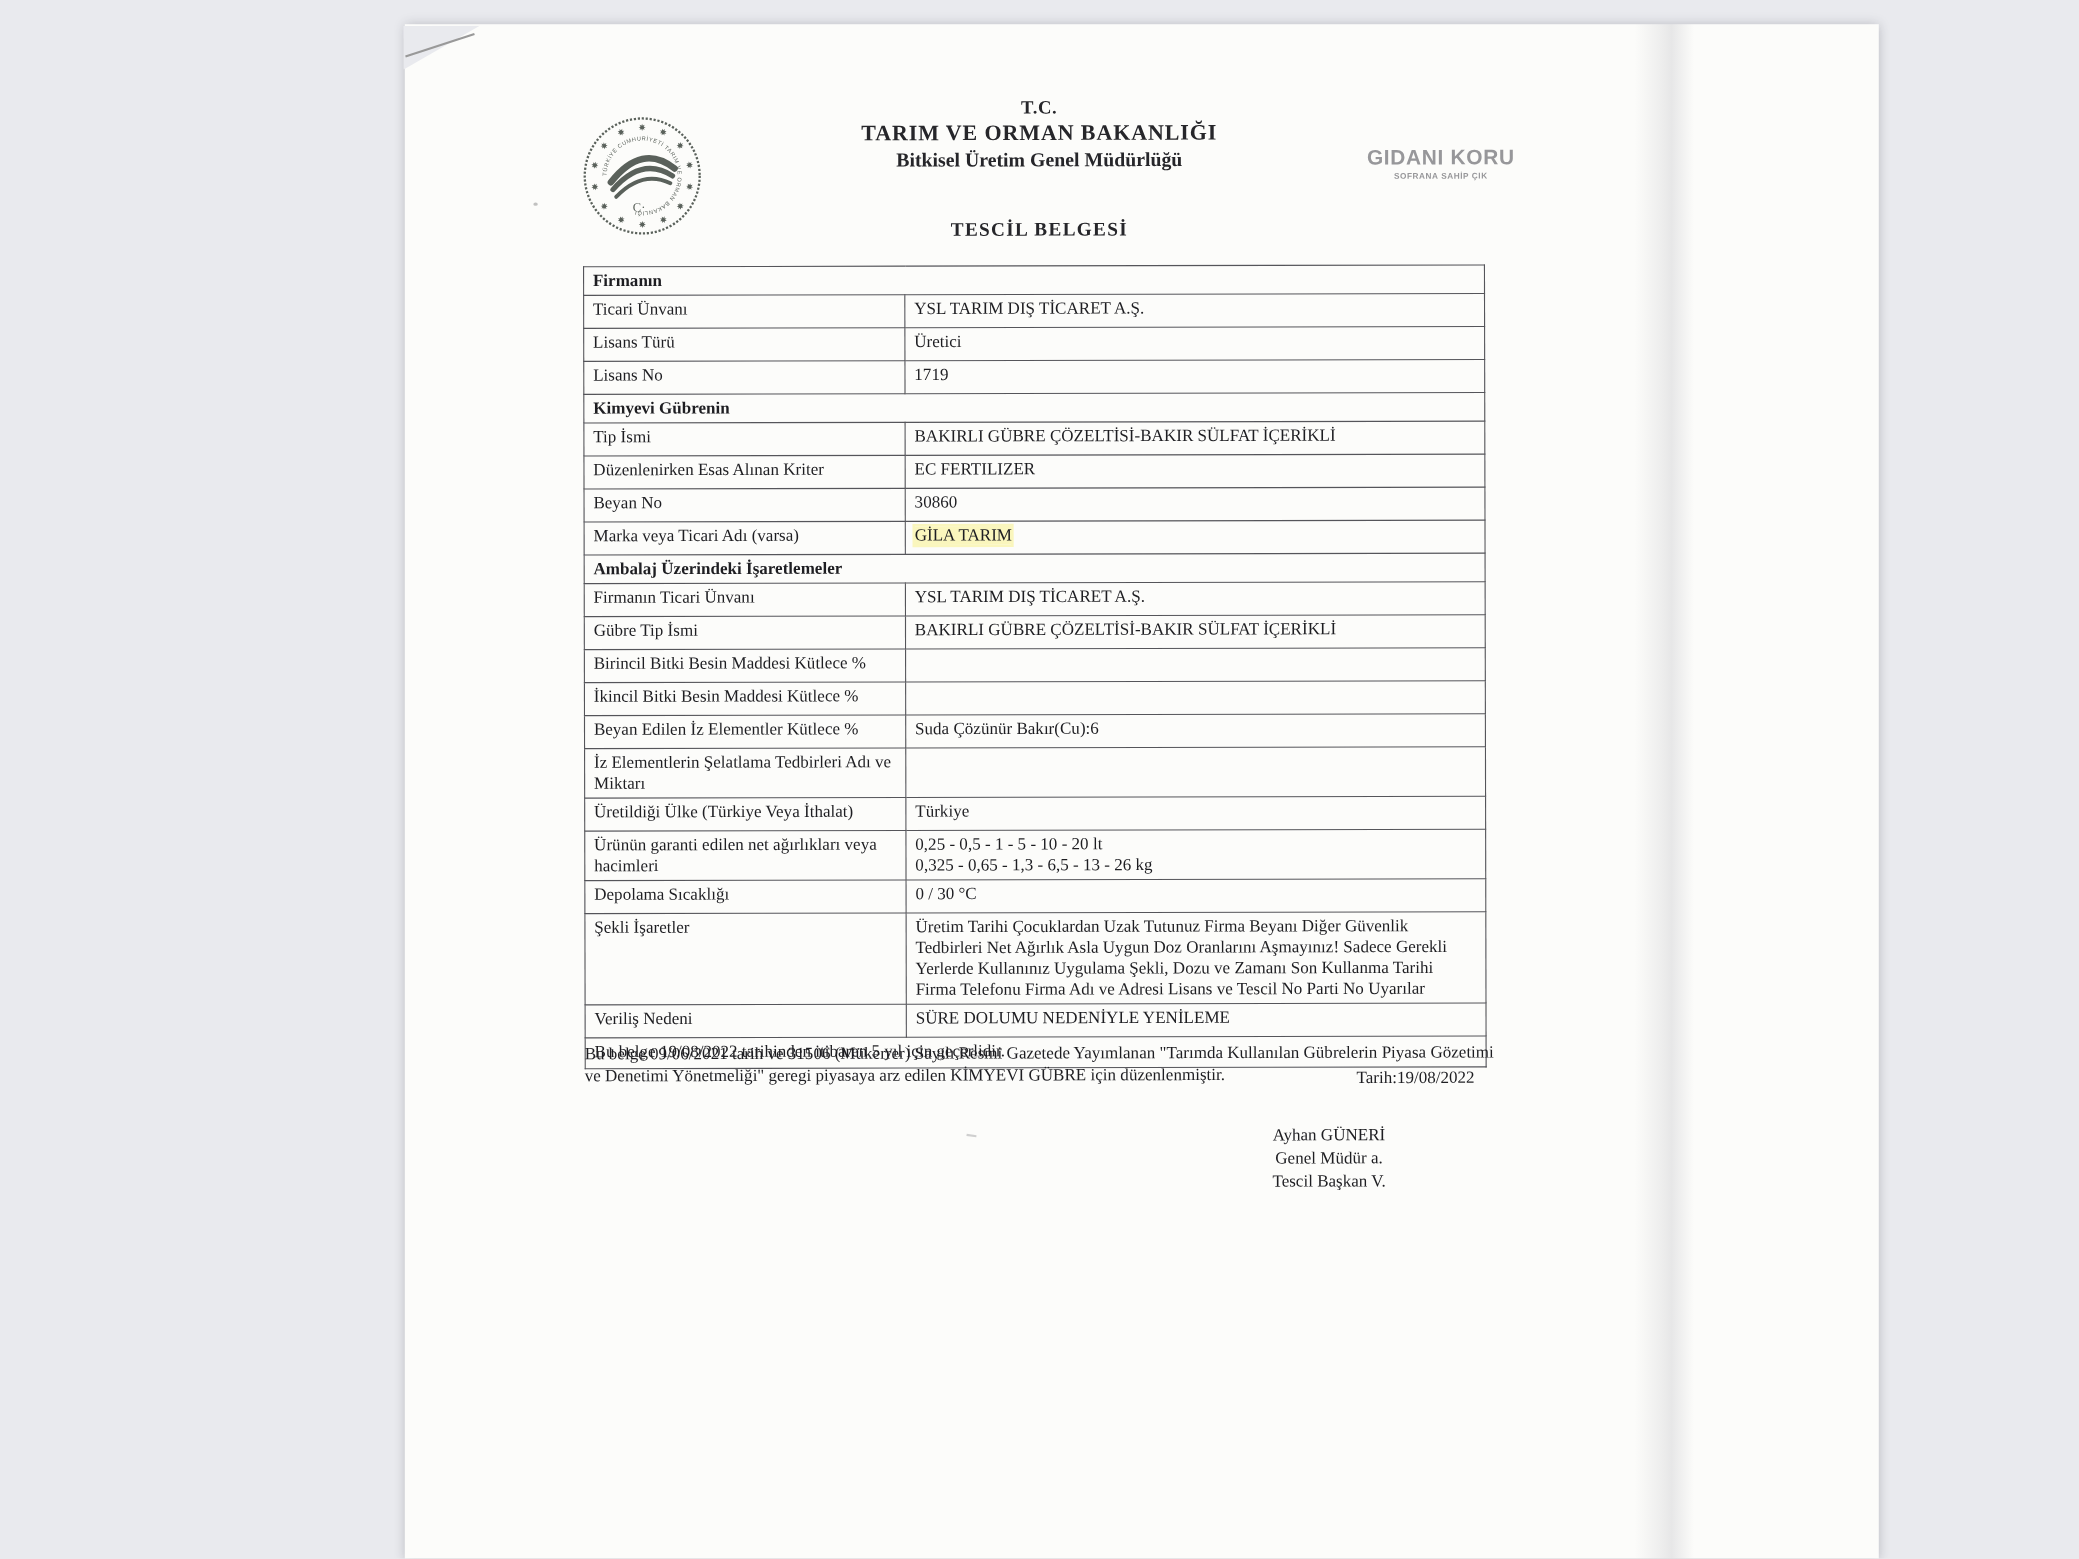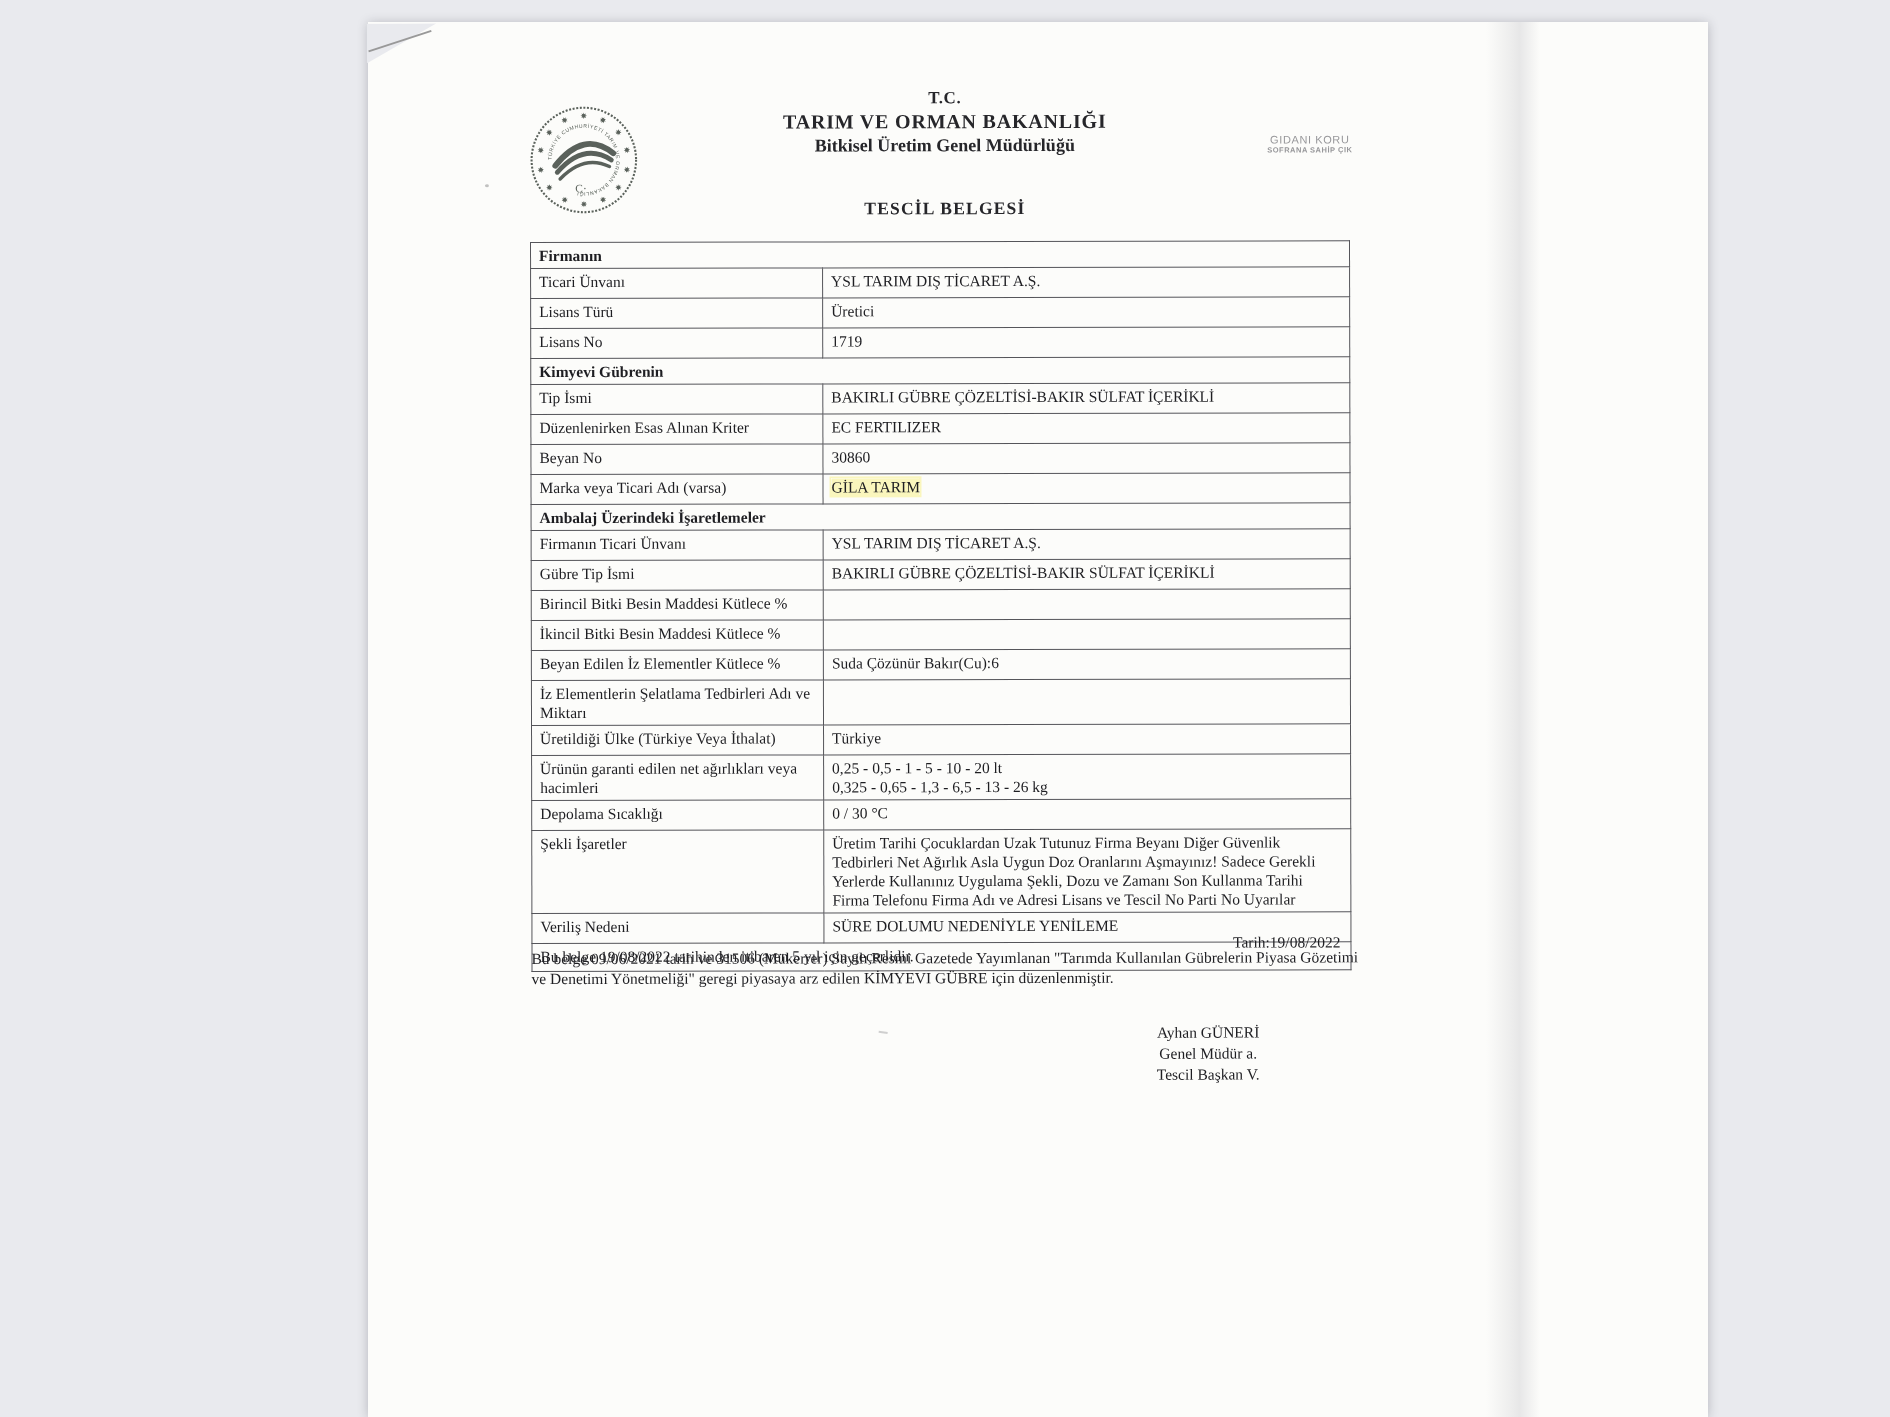--- a/index.html
+++ b/index.html
@@ -28,39 +28,39 @@
   .hdr-tc { font-size:17px; font-weight:bold; letter-spacing:.5px; }
   .hdr-ministry { font-size:20px; font-weight:bold; letter-spacing:.8px; margin-top:2px; }
   .hdr-dept { font-size:18px; font-weight:bold; margin-top:2px; }
   .doc-title { position:absolute; left:228px; top:176px; width:700px; text-align:center;
                font-size:17.5px; font-weight:bold; letter-spacing:1.2px; color:#26262a; }
   .seal { position:absolute; left:160px; top:80px; width:114px; height:114px; opacity:.9; }
   .koru {
     position:absolute; left:858px; top:112px; width:170px; text-align:center;
     color:#97979a; font-family:"Liberation Sans", sans-serif;
   }
-  .koru-l1 { font-size:11px; font-weight:400; letter-spacing:.6px; }
+  .koru-l1 { font-size:19px; font-weight:700; letter-spacing:.6px; }
   .koru-l2 { font-size:7.5px; font-weight:700; letter-spacing:.5px; margin-top:0px; }
 
   table.cert {
     position:absolute; left:163px; top:219px; width:820px;
     border-collapse:collapse; table-layout:fixed;
     font-size:15.5px; color:#1e1e22;
   }
   table.cert td {
     border:1px solid #55555a; padding:3px 8px; line-height:19px;
     vertical-align:top; height:23px; overflow:hidden;
   }
   table.cert tr.section td { font-weight:bold; height:19px; }
   table.cert tr.note td { height:21px; }
   td.multiline { white-space:pre-line; }
   .hl { background:var(--hl,#faf6bd); box-shadow:0 0 0 2px var(--hl,#faf6bd); }
 
   .footer-par { position:absolute; left:163px; top:926px; width:832px; font-size:15.5px; line-height:19.5px; }
-  .tarih { position:absolute; left:700px; top:912px; width:272px; text-align:right; font-size:15.5px; }
+  .tarih { position:absolute; left:700px; top:950px; width:272px; text-align:right; font-size:15.5px; }
   .sig { position:absolute; left:788px; top:1000px; font-size:15.5px; line-height:21px;text-align:center; }
 
   .speck1 { position:absolute; left:118px; top:161px; width:4px; height:3px; background:#8f8f8f; border-radius:50%; opacity:.55; }
   .speck2 { position:absolute; left:510px; top:1009px; width:9px; height:2px; background:#bcbcbc; transform:rotate(8deg); opacity:.7; }
 </style>
 </head>
 <body>
 
 <div class="canvas">
   <div class="page">

